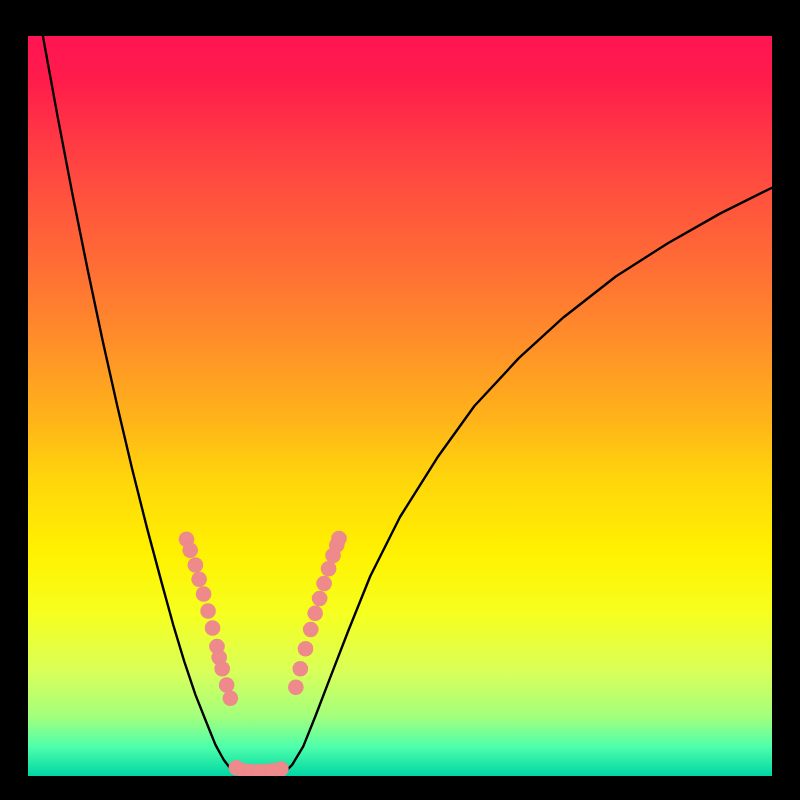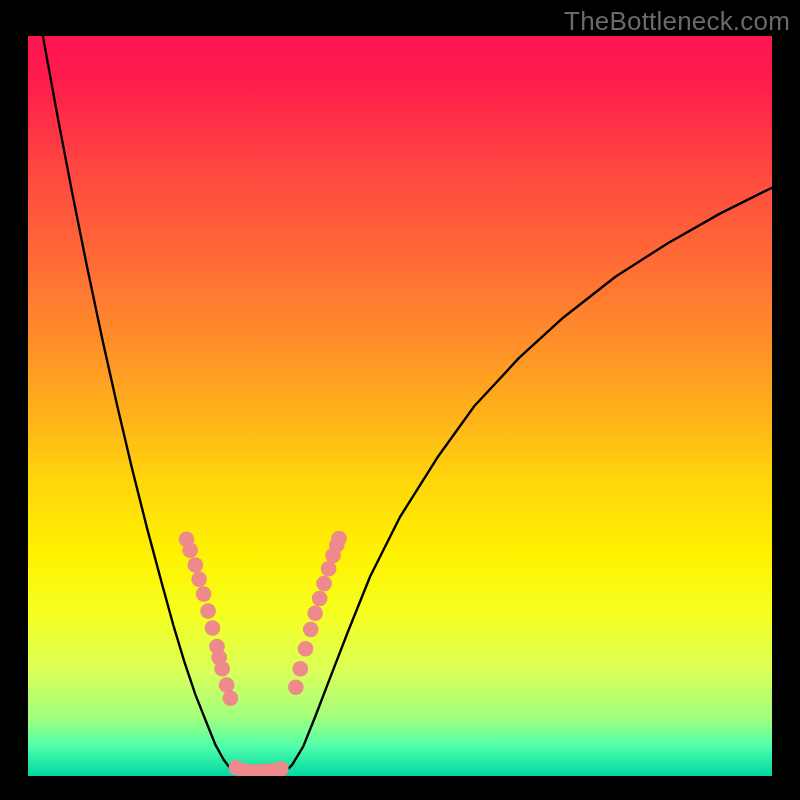--- a/index.html
+++ b/index.html
@@ -71,21 +71,20 @@
   .dots circle {
     fill: #ef8a8c;
     stroke: rgba(0,0,0,0.05);
     stroke-width: 0.5;
   }
 </style>
 </head>
 <body>
 
 <div class="stage">
-  <div class="watermark">TheBottleneck.com</div>
   <div class="plot-frame" id="plot-frame" style="left: 28px; top: 36px; width: 744px; height: 740px;">
     <div class="plot-inner" id="plot-inner" style="left: 0px; top: 0px; width: 744px; height: 740px;">
       <svg class="curve" id="curve-svg" viewBox="0 0 1000 1000" preserveAspectRatio="none">
         <path id="path-left" d="M20.00 0.00 L40.00 110.00 L60.00 215.00 L80.00 315.00 L100.00 410.00 L120.00 500.00 L140.00 585.00 L160.00 665.00 L180.00 740.00 L195.00 795.00 L210.00 845.00 L225.00 890.00 L240.00 928.00 L252.00 958.00 L263.00 978.00 L272.00 990.00 L280.00 996.00 L286.00 998.50"></path>
         <path id="path-floor" d="M286.00 998.50 L300.00 999.20 L315.00 999.20 L330.00 999.00 L342.00 998.00"></path>
         <path id="path-right" d="M342.00 998.00 L355.00 985.00 L370.00 960.00 L386.00 920.00 L405.00 870.00 L430.00 805.00 L460.00 730.00 L500.00 650.00 L550.00 570.00 L600.00 500.00 L660.00 435.00 L720.00 380.00 L790.00 325.00 L860.00 280.00 L930.00 240.00 L1000.00 205.00"></path>
         <g class="dots" id="dots-group">
             <circle cx="213.00" cy="680.00" r="10.5"></circle>
             <circle cx="218.00" cy="695.00" r="10.5"></circle>
             <circle cx="225.00" cy="715.00" r="10.5"></circle>

